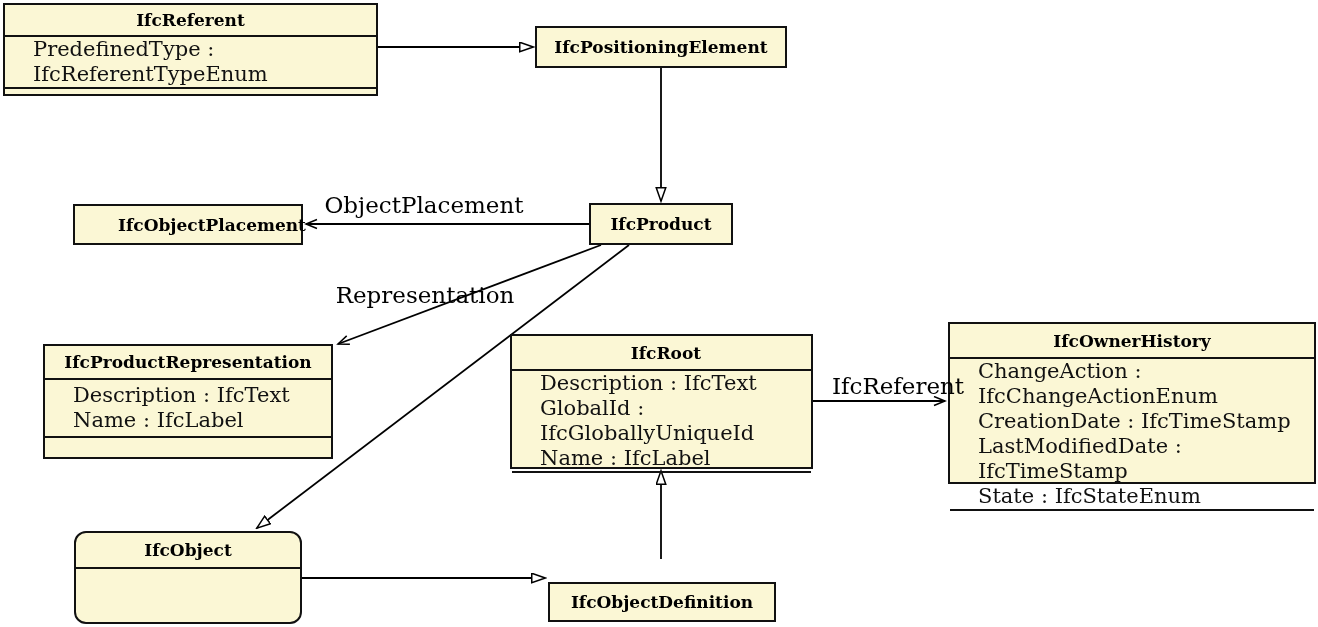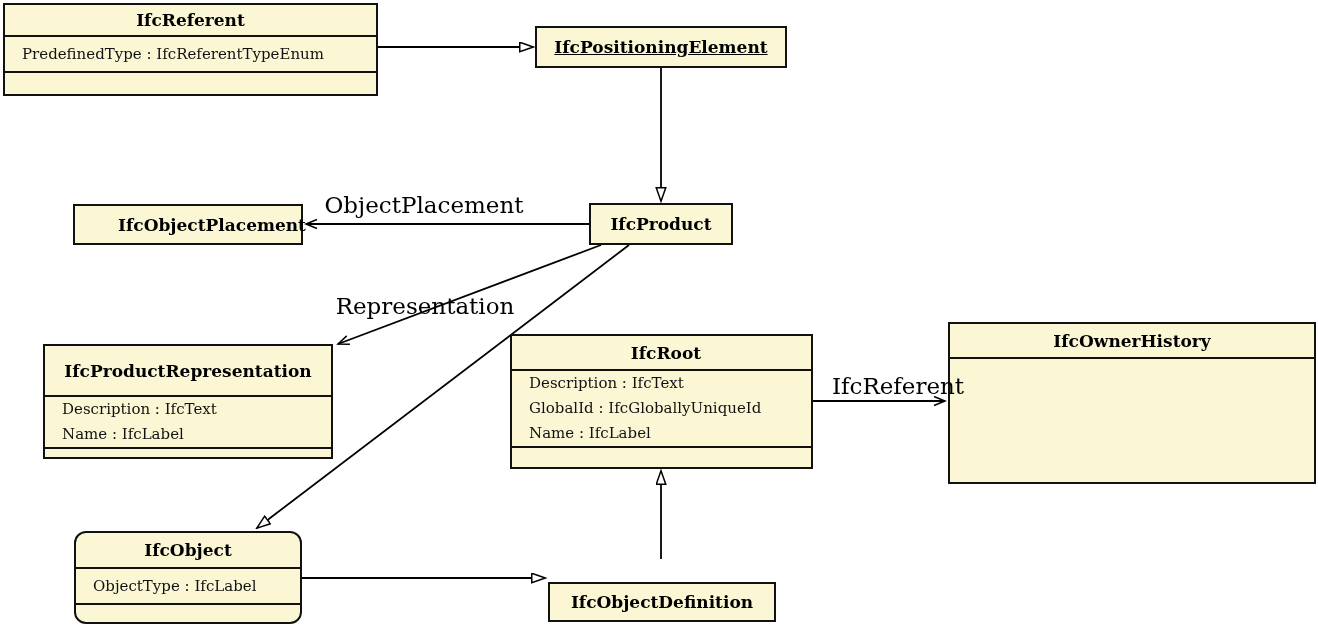--- a/index.html
+++ b/index.html
@@ -37,22 +37,22 @@
     font-size: 17px;
     color: #000000;
     flex: 0 0 auto;
   }
   .uml-attrs {
     border-top: 2px solid #111111;
     flex: 1 1 auto;
     display: flex;
     flex-direction: column;
     justify-content: center;
-    padding-left: 17px;
-    font-size: 15px;
+    padding-left: 28px;
+    font-size: 21px;
     line-height: 25px;
     color: #111111;
   }
   .uml-empty {
     border-top: 2px solid #111111;
     flex: 0 0 auto;
   }
   .edge-label {
     position: absolute;
     z-index: 2;
@@ -89,64 +89,67 @@
 
   <div class="uml-box" style="left:3px; top:3px; width:375px; height:93px;">
     <div class="uml-title" style="height:30px;">IfcReferent</div>
     <div class="uml-attrs">
       <div>PredefinedType : IfcReferentTypeEnum</div>
     </div>
     <div class="uml-empty" style="height:21px;"></div>
   </div>
 
   <div class="uml-box" style="left:535px; top:26px; width:252px; height:42px;">
-    <div class="uml-title" style="flex:1 1 auto;text-decoration:underline;">IfcPositioningElement</div>
+    <div class="uml-title" style="flex:1 1 auto;">IfcPositioningElement</div>
   </div>
 
   <div class="uml-box" style="left:73px; top:204px; width:230px; height:41px;">
     <div class="uml-title" style="flex:1 1 auto;padding-left:48px;">IfcObjectPlacement</div>
   </div>
 
   <div class="uml-box" style="left:589px; top:203px; width:144px; height:42px;">
     <div class="uml-title" style="flex:1 1 auto;border-radius:15px;">IfcProduct</div>
   </div>
 
   <div class="uml-box" style="left:43px; top:344px; width:290px; height:115px;">
-    <div class="uml-title" style="height:49px;">IfcProductRepresentation</div>
+    <div class="uml-title" style="height:32px;">IfcProductRepresentation</div>
     <div class="uml-attrs">
       <div>Description : IfcText</div>
       <div>Name : IfcLabel</div>
     </div>
     <div class="uml-empty" style="height:19px;"></div>
   </div>
 
   <div class="uml-box" style="left:510px; top:334px; width:303px; height:135px;">
     <div class="uml-title" style="height:33px;margin-left:9px;">IfcRoot</div>
     <div class="uml-attrs">
       <div>Description : IfcText</div>
       <div>GlobalId : IfcGloballyUniqueId</div>
       <div>Name : IfcLabel</div>
     </div>
     <div class="uml-empty" style="height:20px;"></div>
   </div>
 
   <div class="uml-box" style="left:948px; top:322px; width:368px; height:162px;">
     <div class="uml-title" style="height:33px;border-radius:6px;">IfcOwnerHistory</div>
+    <div class="uml-attrs">
+      <div>ChangeAction : IfcChangeActionEnum</div>
+      <div>CreationDate : IfcTimeStamp</div>
+      <div>LastModifiedDate : IfcTimeStamp</div>
+      <div>State : IfcStateEnum</div>
+    </div>
     <div class="uml-empty" style="height:21px;"></div>
   </div>
 
   <div class="uml-box" style="left:74px; top:531px; width:228px; height:93px;border-radius:12px;">
     <div class="uml-title" style="height:34px;">IfcObject</div>
-    <div class="uml-attrs">
-      <div>ObjectType : IfcLabel</div>
-    </div>
     <div class="uml-empty" style="height:17px;"></div>
   </div>
 
   <div class="uml-box" style="left:548px; top:582px; width:228px; height:40px;">
     <div class="uml-title" style="flex:1 1 auto;">IfcObjectDefinition</div>
   </div>
 
   <div class="edge-label" style="left:424px; top:192px;">ObjectPlacement</div>
-  <div class="edge-label" style="left:425px; top:293px;">Representation</div>
+  <div class="edge-label" style="left:425px; top:282px;">Representation</div>
   <div class="edge-label" style="left:898px; top:373px;">IfcReferent</div>
 
 </div>
 
 </body></html>

